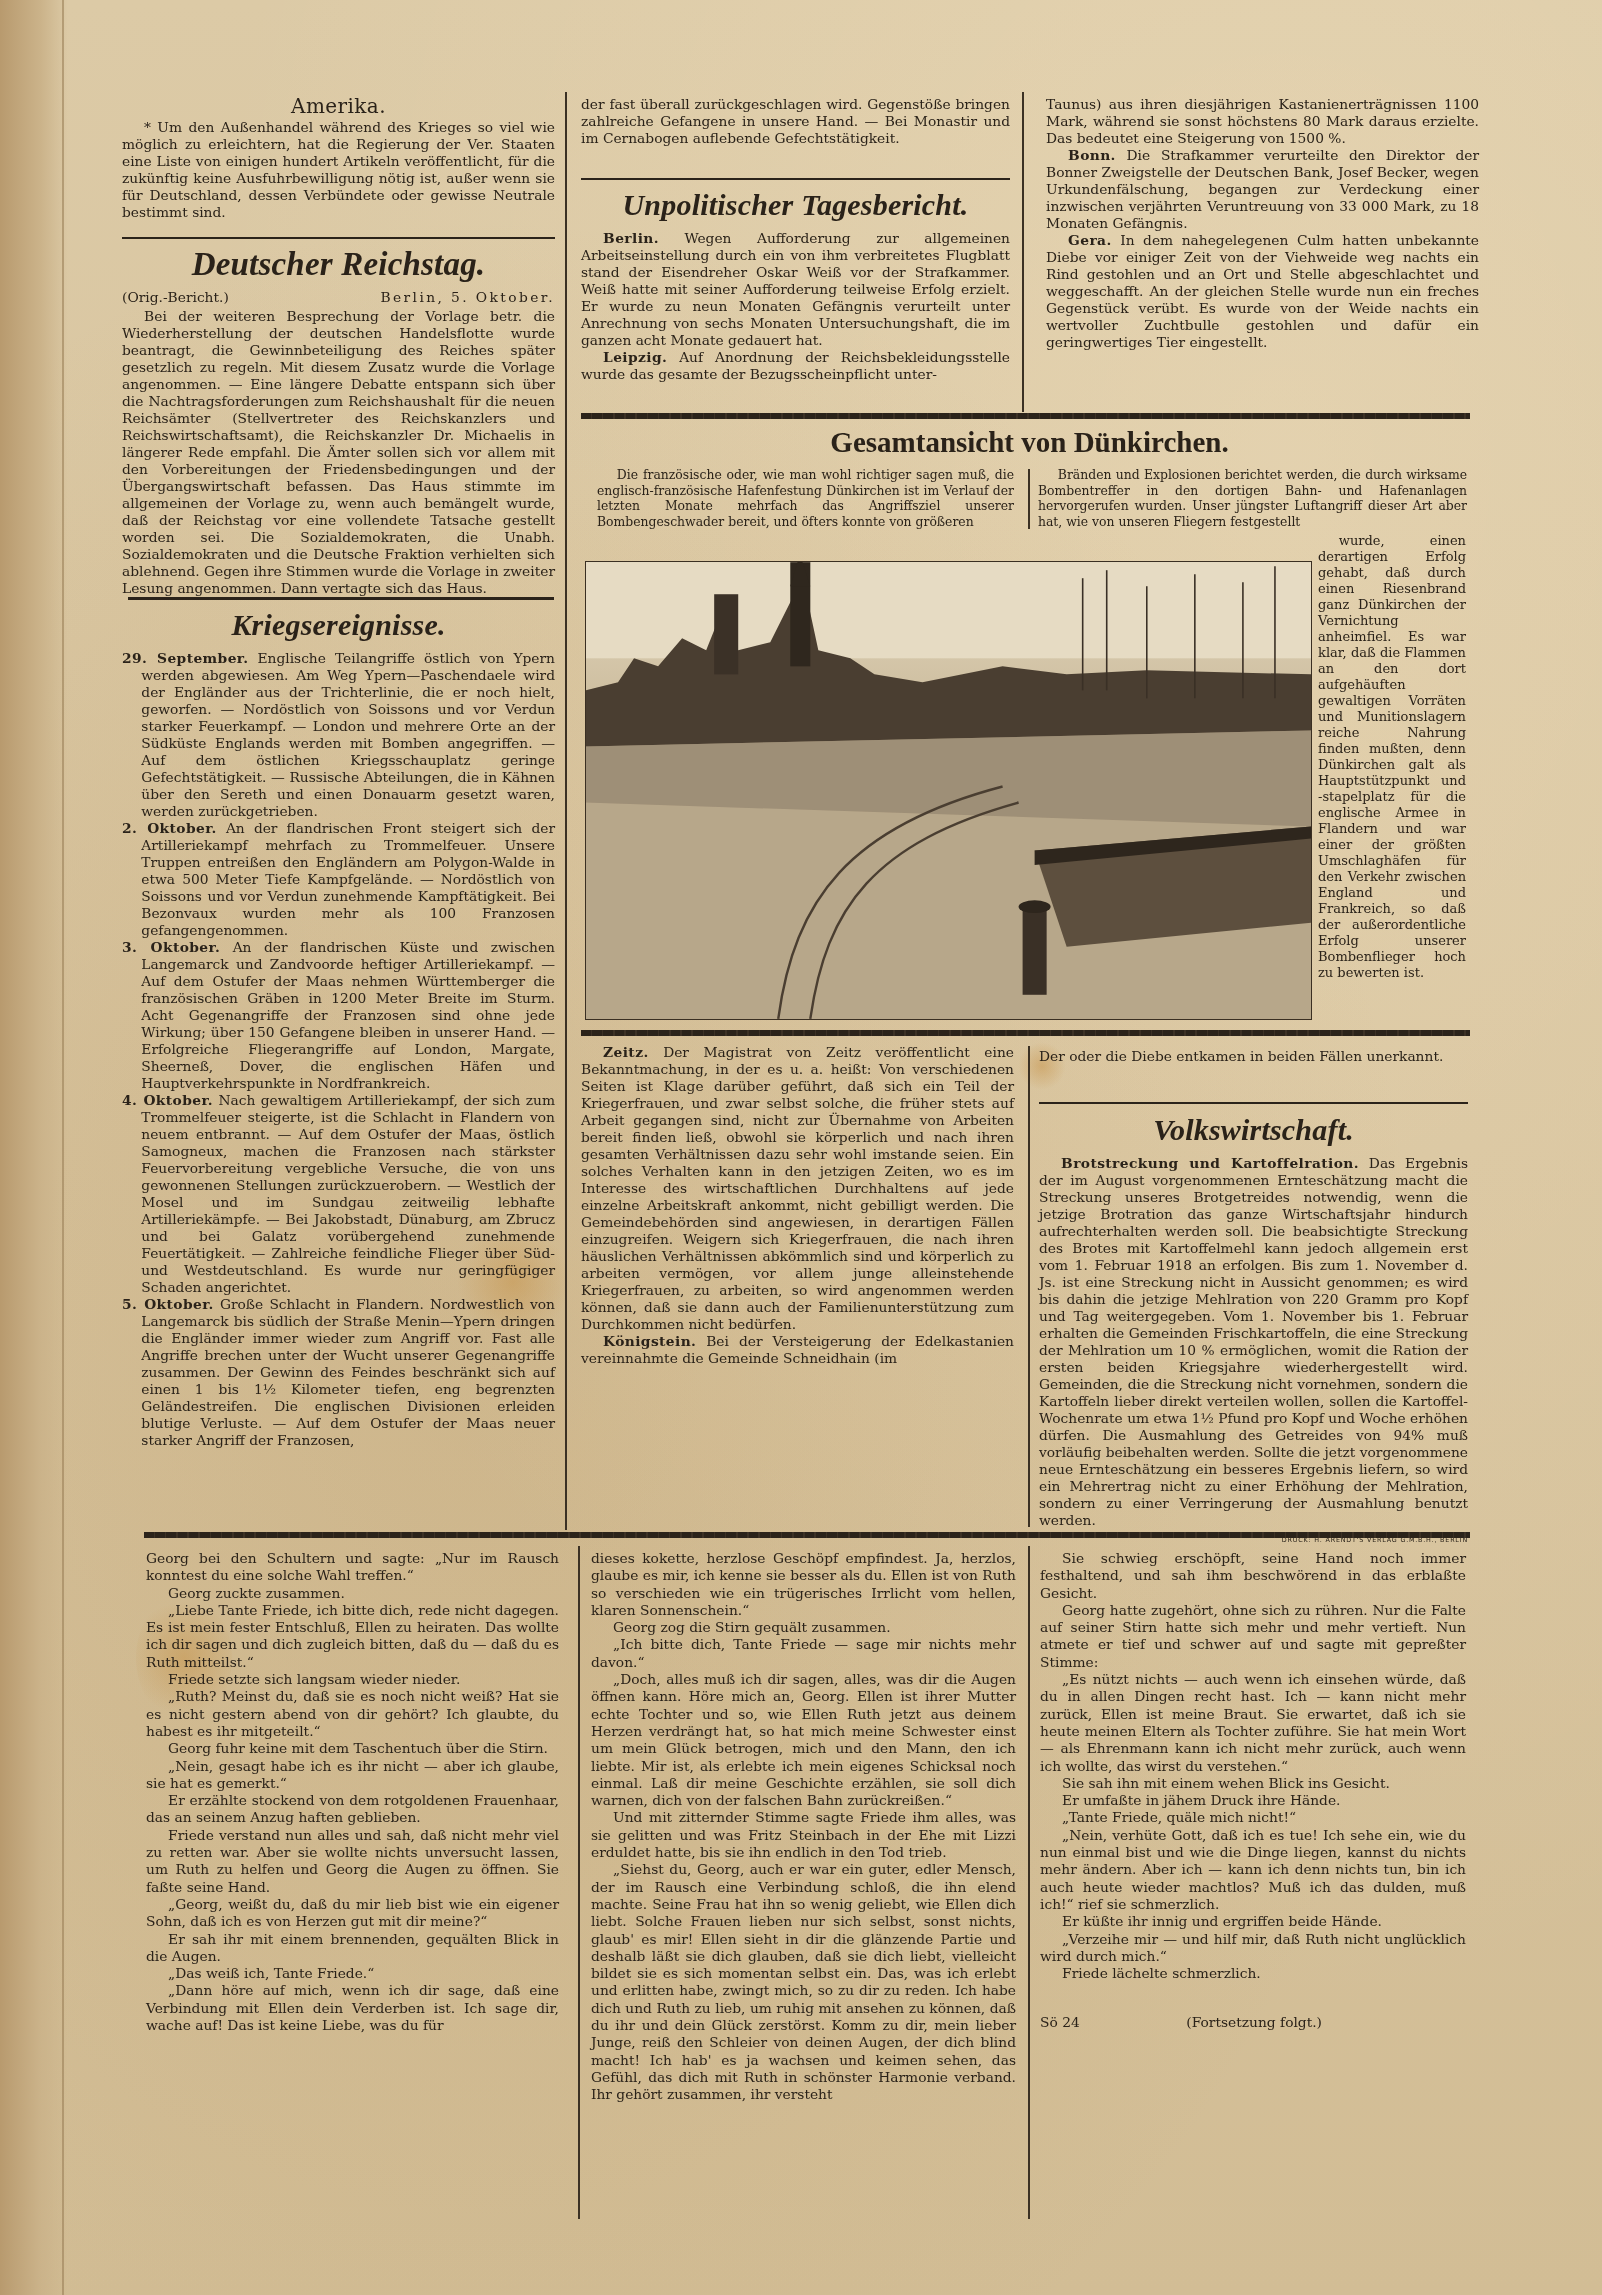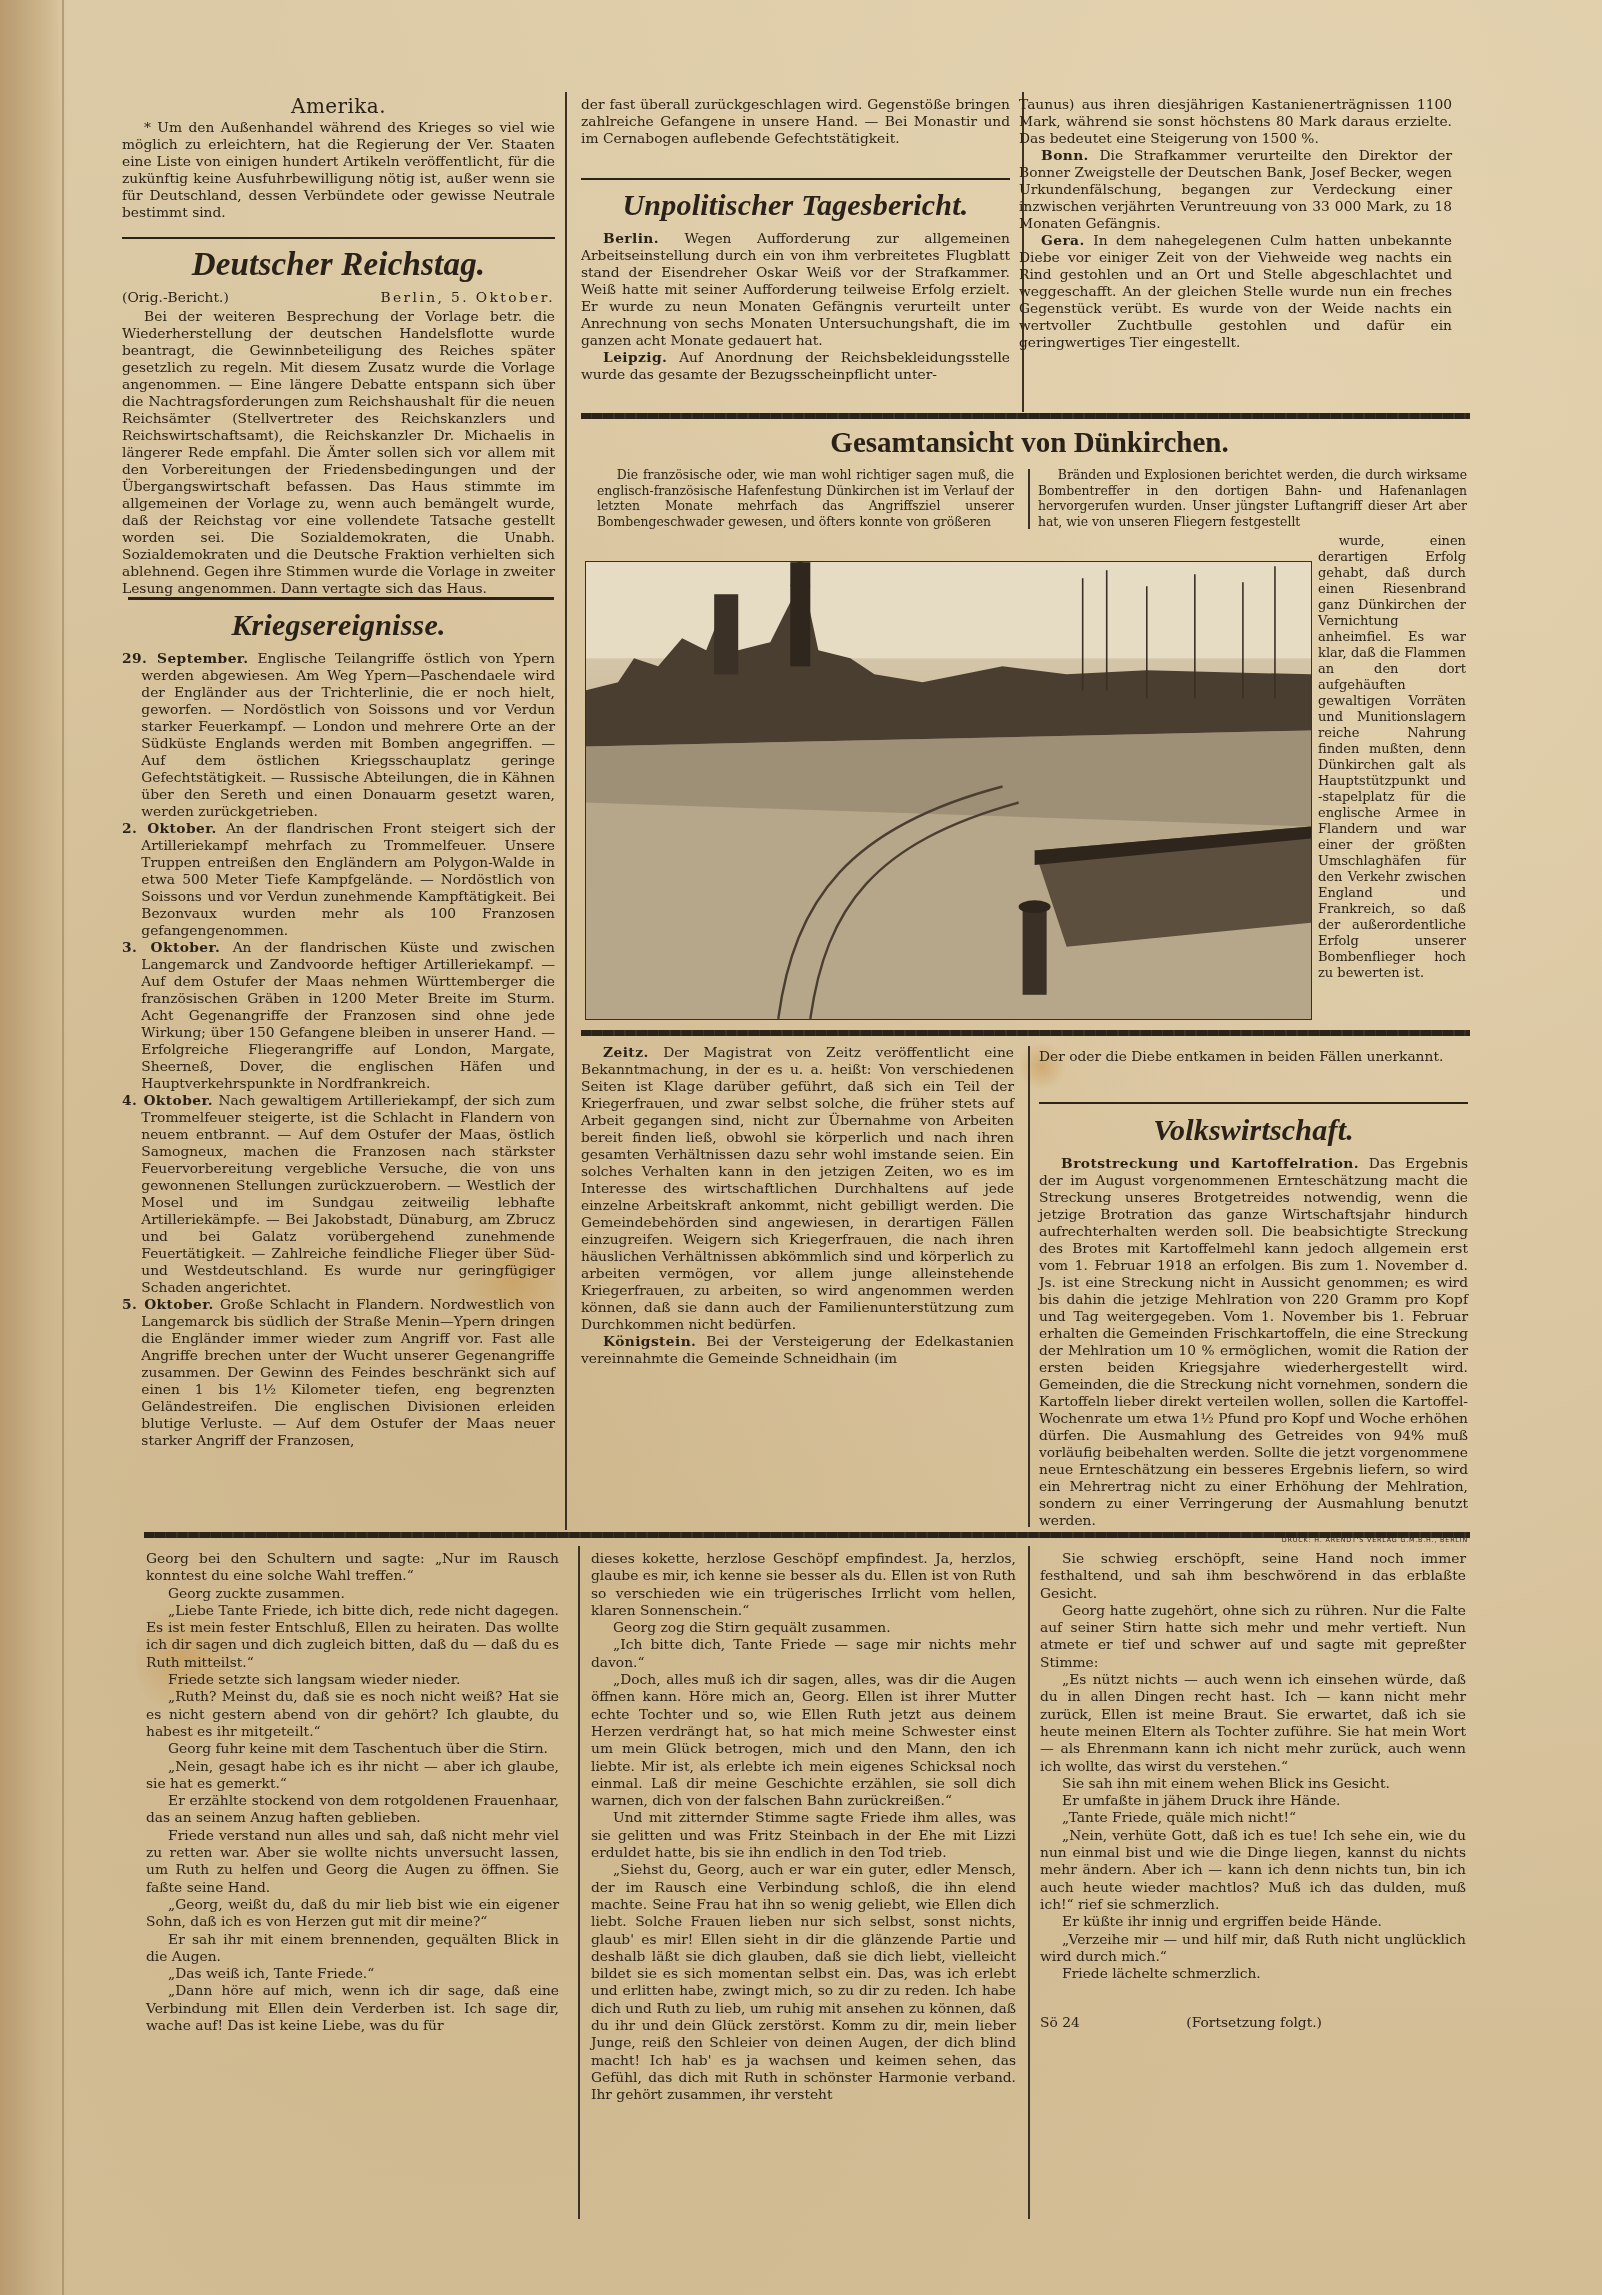--- a/index.html
+++ b/index.html
@@ -86,30 +86,30 @@
 </div>
 <div class="rule" style="left:581px;top:178px;width:429px;height:2.4px;"></div>
 <div class="col" style="left:581px; top:181px; width:429px;">
   <div class="h-big" style="font-size:30px;">Unpolitischer Tagesbericht.</div>
   <p><span class="lead">Berlin.</span> <span>Wegen Aufforderung zur allgemeinen Arbeitseinstellung durch ein von ihm verbreitetes Flugblatt stand der Eisendreher Oskar Weiß vor der Strafkammer. Weiß hatte mit seiner Aufforderung teilweise Erfolg erzielt. Er wurde zu neun Monaten Gefängnis verurteilt unter Anrechnung von sechs Monaten Untersuchungshaft, die im ganzen acht Monate gedauert hat.</span></p>
   <p><span class="lead">Leipzig.</span> <span>Auf Anordnung der Reichsbekleidungsstelle wurde das gesamte der Bezugsscheinpflicht unter-</span></p>
 </div>
 
 <div class="vrule" style="left:1022px;top:92px;height:320px;"></div>
 
-<div class="col" style="left:1019px; top:96px; width:433px;">
+<div class="col" style="left:1046px; top:96px; width:433px;">
   <p class="noindent">Taunus) aus ihren diesjährigen Kastanienerträgnissen 1100 Mark, während sie sonst höchstens 80 Mark daraus erzielte. Das bedeutet eine Steigerung von 1500 %.</p>
   <p><span class="lead">Bonn.</span> <span>Die Strafkammer verurteilte den Direktor der Bonner Zweigstelle der Deutschen Bank, Josef Becker, wegen Urkundenfälschung, begangen zur Verdeckung einer inzwischen verjährten Veruntreuung von 33 000 Mark, zu 18 Monaten Gefängnis.</span></p>
   <p><span class="lead">Gera.</span> <span>In dem nahegelegenen Culm hatten unbekannte Diebe vor einiger Zeit von der Viehweide weg nachts ein Rind gestohlen und an Ort und Stelle abgeschlachtet und weggeschafft. An der gleichen Stelle wurde nun ein freches Gegenstück verübt. Es wurde von der Weide nachts ein wertvoller Zuchtbulle gestohlen und dafür ein geringwertiges Tier eingestellt.</span></p>
 </div>
 
 <div class="rule thick" style="left:581px;top:413px;width:889px;"></div>
 <div class="feature-title">Gesamtansicht von Dünkirchen.</div>
 <div class="feature-text" style="left:597px;top:467px;width:417px;">
-  <p>Die französische oder, wie man wohl richtiger sagen muß, die englisch-französische Hafenfestung Dünkirchen ist im Verlauf der letzten Monate mehrfach das Angriffsziel unserer Bombengeschwader gewesen, und öfters konnte von größeren</p>
+  <p>Die französische oder, wie man wohl richtiger sagen muß, die englisch-französische Hafenfestung Dünkirchen ist im Verlauf der letzten Monate mehrfach das Angriffsziel unserer Bombengeschwader bereit, und öfters konnte von größeren</p>
 </div>
 <div class="vrule" style="left:1028px;top:469px;height:60px;"></div>
 <div class="feature-text" style="left:1038px;top:467px;width:429px;">
   <p class="noindent">Bränden und Explosionen berichtet werden, die durch wirksame Bombentreffer in den dortigen Bahn- und Hafenanlagen hervorgerufen wurden. Unser jüngster Luftangriff dieser Art aber hat, wie von unseren Fliegern festgestellt</p>
 </div>
 <div class="feature-text" style="left:1318px;top:533px;width:148px;font-size:13px;line-height:16px;">
   <p class="noindent">wurde, einen derartigen Erfolg gehabt, daß durch einen Riesenbrand ganz Dünkirchen der Vernichtung anheimfiel. Es war klar, daß die Flammen an den dort aufgehäuften gewaltigen Vorräten und Munitionslagern reiche Nahrung finden mußten, denn Dünkirchen galt als Hauptstützpunkt und -stapelplatz für die englische Armee in Flandern und war einer der größten Umschlaghäfen für den Verkehr zwischen England und Frankreich, so daß der außerordentliche Erfolg unserer Bombenflieger hoch zu bewerten ist.</p>
 </div>
 
 <div class="photo" title="Stadtansicht von Dünkirchen mit Hafen, Kirchturm und Schiffen">

